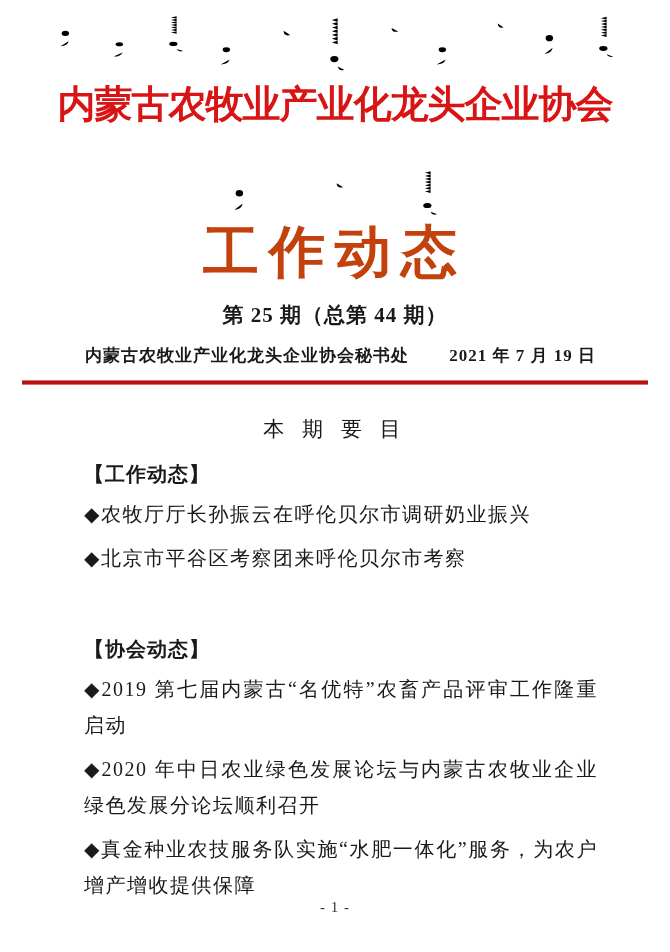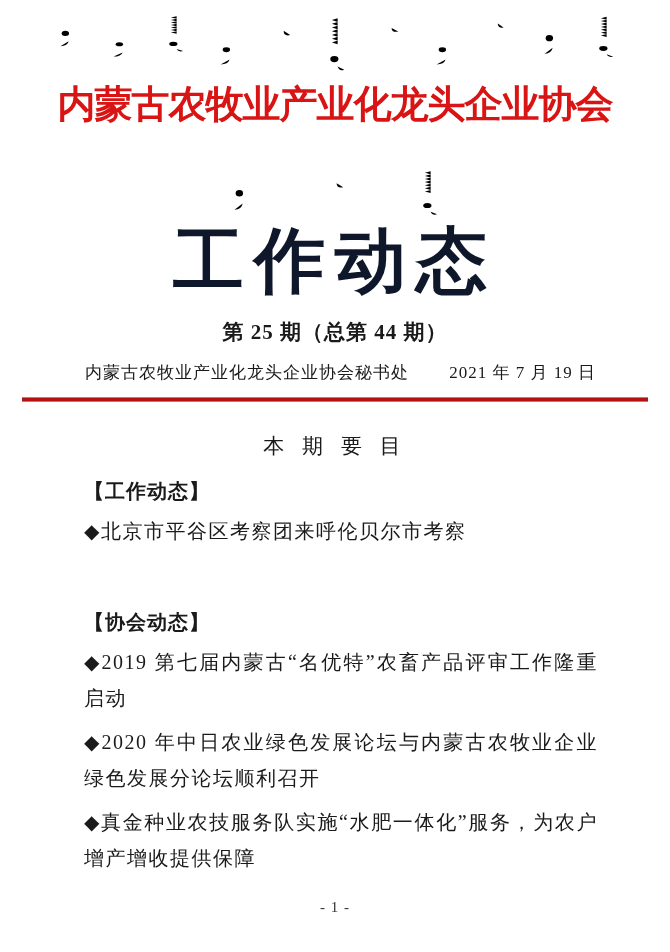--- a/index.html
+++ b/index.html
@@ -35,41 +35,42 @@
     text-align:center;
     font-size:38px;
     font-weight:bold;
     letter-spacing:-1px;
     color:#d81414;
     line-height:1.2;
     white-space:nowrap;
   }
   .bulletin-title{
     text-align:center;
-    font-size:71px;
+    font-size:56px;
     font-weight:bold;
     letter-spacing:10px;
-    color:#0f172a;
+    color:#c2410c;
     line-height:1.1;
     margin-top:2px;
   }
   .issue-line{
     margin-top:18px;
     text-align:center;
     font-size:21px;
     font-weight:bold;
     letter-spacing:1px;
   }
   .pub-line{
     margin:15px 74px 0 85px;
     display:flex;
     justify-content:space-between;
     align-items:baseline;
     font-size:17px;
     letter-spacing:1px;
+    font-weight:bold;
   }
   .red-rule{
     margin:13px 22px 0 22px;
     height:3px;
     background:#b31212;
     border-top:1px solid #e46a6a;
     border-bottom:1px solid #e46a6a;
   }
   
   .toc-heading{
@@ -213,20 +214,21 @@
   </div>
 
   <div class="red-rule"></div>
 
   <div class="toc-heading">本 期 要 目</div>
 
   <div class="toc">
 
     <div>
       <div class="section-title">【工作动态】</div>
+      <div class="toc-item">◆农牧厅厅长孙振云在呼伦贝尔市调研奶业振兴</div>
       <div class="toc-item">◆北京市平谷区考察团来呼伦贝尔市考察</div>
     </div>
 
     <div class="section-gap"></div>
 
     <div>
       <div class="section-title">【协会动态】</div>
       <div class="toc-item">◆2019 第七届内蒙古“名优特”农畜产品评审工作隆重启动</div>
       <div class="toc-item">◆2020 年中日农业绿色发展论坛与内蒙古农牧业企业绿色发展分论坛顺利召开</div>
       <div class="toc-item">◆真金种业农技服务队实施“水肥一体化”服务，为农户增产增收提供保障</div>

